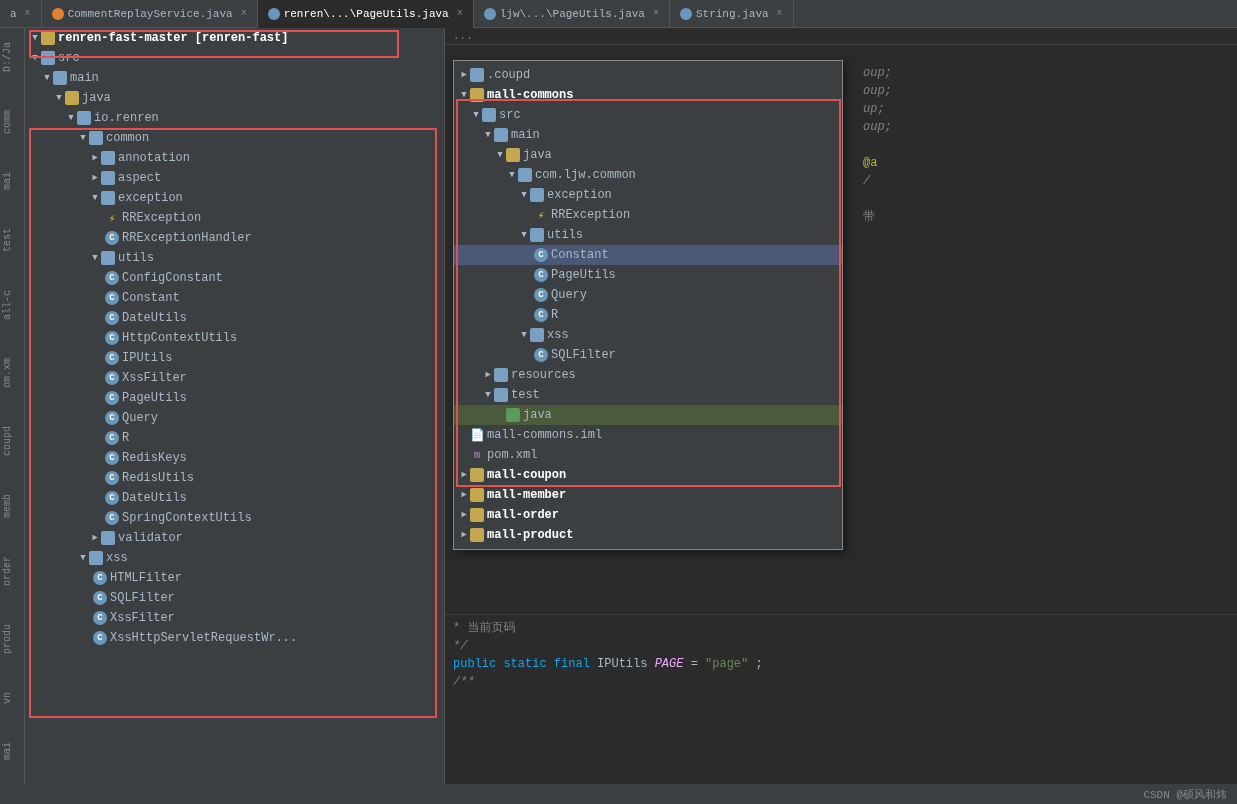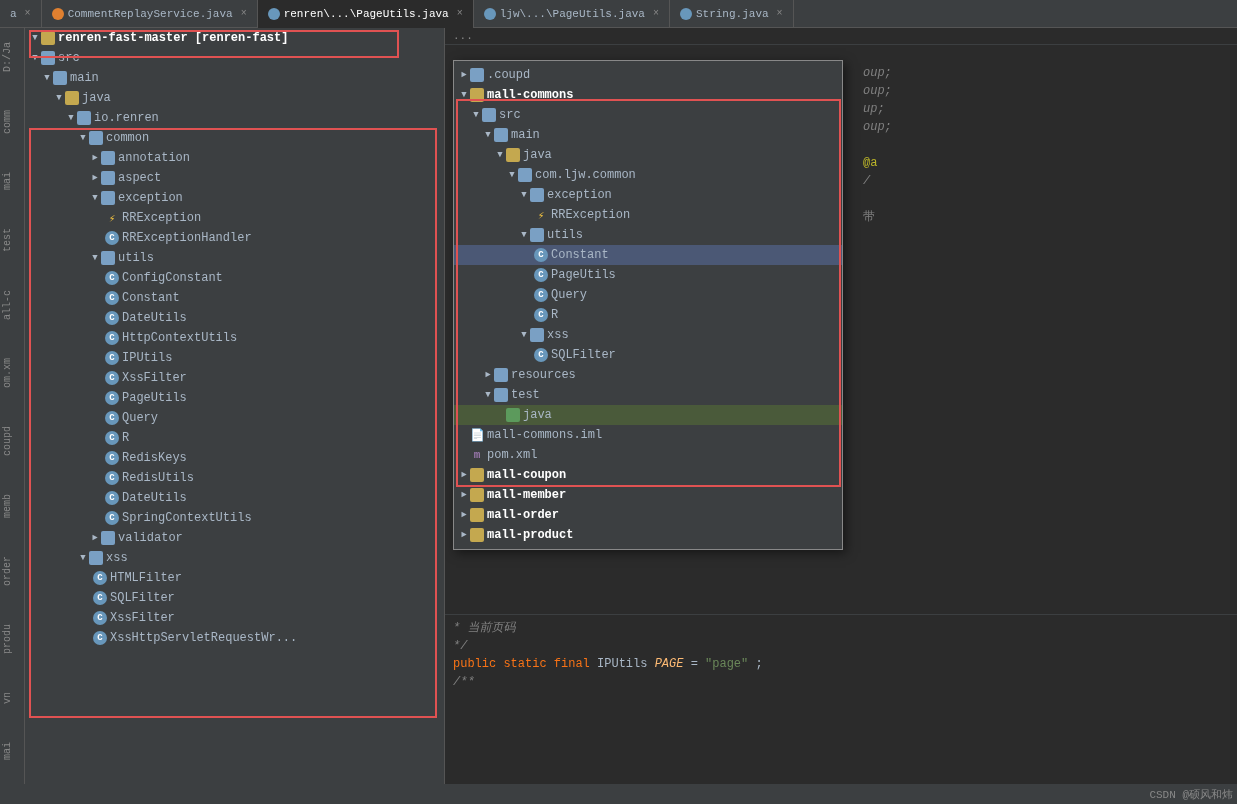--- a/index.html
+++ b/index.html
@@ -160,21 +160,21 @@
       flex-shrink: 0;
     }
 
     
     .bottom-bar {
       height: 20px;
       background: #3c3f41;
       display: flex;
       align-items: center;
       justify-content: flex-end;
-      padding: 0 4px;
+      padding: 0 10px;
       font-size: 11px;
       color: #888;
       flex-shrink: 0;
     }
 
     
     .left-edge-labels {
       width: 25px;
       background: #3c3f41;
       display: flex;
@@ -573,26 +573,26 @@
         <div style="color:#808080; font-style:italic;">oup;</div>
         <div>&nbsp;</div>
         <div><span style="color:#bbb529;">@a</span></div>
         <div><span style="color:#808080; font-style:italic;">/</span></div>
         <div>&nbsp;</div>
         <div><span style="color:#808080;">带</span></div>
       </div>
 
       <div style="position:absolute; bottom:0; left:0; right:0; height:170px; background:#2b2b2b; border-top:1px solid #3c3f41; overflow:hidden;">
         <div style="padding:4px 8px; font-size:12px; line-height:18px;">
-          <div style="color:#808080; font-style:italic;">* 当前页码</div>
+          <div style="color:#808080; ">* 当前页码</div>
           <div style="color:#808080; font-style:italic;">*/</div>
           <div>
-            <span style="color:#f97316;">public static final </span>
+            <span style="color:#0ea5e9;">public static final </span>
             <span style="color:#a9b7c6;">IPUtils </span>
-            <span style="color:#fdba74; font-style:italic;">PAGE</span>
+            <span style="color:#f0abfc; font-style:italic;">PAGE</span>
             <span style="color:#a9b7c6;"> = </span>
             <span style="color:#6a8759;">"page"</span>
             <span style="color:#a9b7c6;">;</span>
           </div>
           <div style="color:#808080; font-style:italic;">/**</div>
         </div>
       </div>
 
     </div>
 

